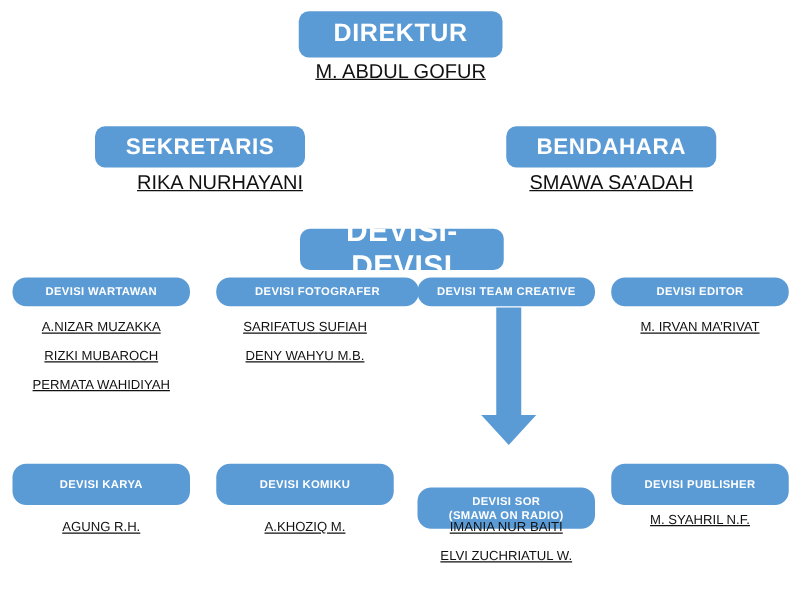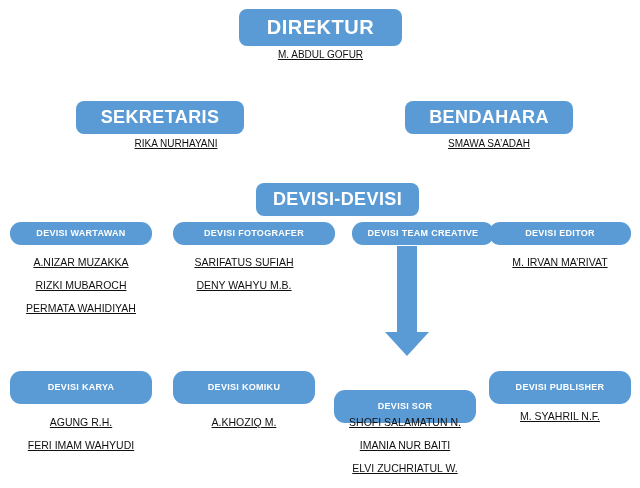--- a/index.html
+++ b/index.html
@@ -44,43 +44,42 @@
   .tier-top {
     font-size: 20px;
     letter-spacing: 0.5px;
   }
   .tier-mid {
     font-size: 18px;
     letter-spacing: 0.4px;
     text-align: center;
   }
   .tier-div-head {
-    font-size: 18px;
+    font-size: 24px;
     letter-spacing: 0.4px;
-    margin-left: 16px;
   }
 
   
   .tier-divbox {
     font-size: 9px;
     letter-spacing: 0.3px;
     border-radius: 11px;
   }
 
   
   .person {
     position: absolute;
     text-align: center;
     font-size: 10.5px;
     color: #111111;
     text-decoration: underline;
     white-space: nowrap;
   }
   .person-lg {
-    font-size: 10px;
+    font-size: 16px;
   }
   .names {
     position: absolute;
     text-align: center;
     display: flex;
     flex-direction: column;
     align-items: center;
     gap: 11px;
     justify-content: space-between;
   }
@@ -142,51 +141,50 @@
 </div>
 
 <div class="node tier-divbox" style="left:173px; top:222px; width:162px; height:23px;">
   <span class="node-label">DEVISI FOTOGRAFER</span>
 </div>
 <div class="names" style="left:173px; top:256px; width:142px;">
   <div class="person">SARIFATUS SUFIAH</div>
   <div class="person">DENY WAHYU M.B.</div>
 </div>
 
-<div class="node tier-divbox" style="left:352px; top:222px; width:142px; height:23px;">
+<div class="node tier-divbox" style="left:334px; top:222px; width:142px; height:23px;">
   <span class="node-label">DEVISI TEAM CREATIVE</span>
 </div>
 
 <div class="node tier-divbox" style="left:489px; top:222px; width:142px; height:23px;">
   <span class="node-label">DEVISI EDITOR</span>
 </div>
 <div class="names" style="left:489px; top:256px; width:142px;">
   <div class="person">M. IRVAN MA’RIVAT</div>
 </div>
 
 <div class="node tier-divbox" style="left:10px; top:371px; width:142px; height:33px;justify-content:center;">
   <span class="node-label">DEVISI KARYA</span>
 </div>
 <div class="names" style="left:10px; top:416px; width:142px;">
   <div class="person">AGUNG R.H.</div>
-  <div class="person">FERI IMAM WAHYUDI</div>
 </div>
 
 <div class="node tier-divbox" style="left:173px; top:371px; width:142px; height:33px;">
   <span class="node-label">DEVISI KOMIKU</span>
 </div>
 <div class="names" style="left:173px; top:416px; width:142px;">
   <div class="person">A.KHOZIQ M.</div>
 </div>
 
 <div class="node tier-divbox" style="left:334px; top:371px; width:142px; height:33px; flex-direction:column; justify-content:center;margin-top:19px;">
   <span class="node-label">DEVISI SOR</span>
+  <span class="node-sub">(SMAWA ON RADIO)</span>
 </div>
 <div class="names" style="left:334px; top:416px; width:142px;">
-  <div class="person">SHOFI SALAMATUN N.</div>
   <div class="person">IMANIA NUR BAITI</div>
   <div class="person">ELVI ZUCHRIATUL W.</div>
 </div>
 
 <div class="node tier-divbox" style="left:489px; top:371px; width:142px; height:33px;">
   <span class="node-label">DEVISI PUBLISHER</span>
 </div>
 <div class="names" style="left:489px; top:410px; width:142px;">
   <div class="person">M. SYAHRIL N.F.</div>
 </div>

